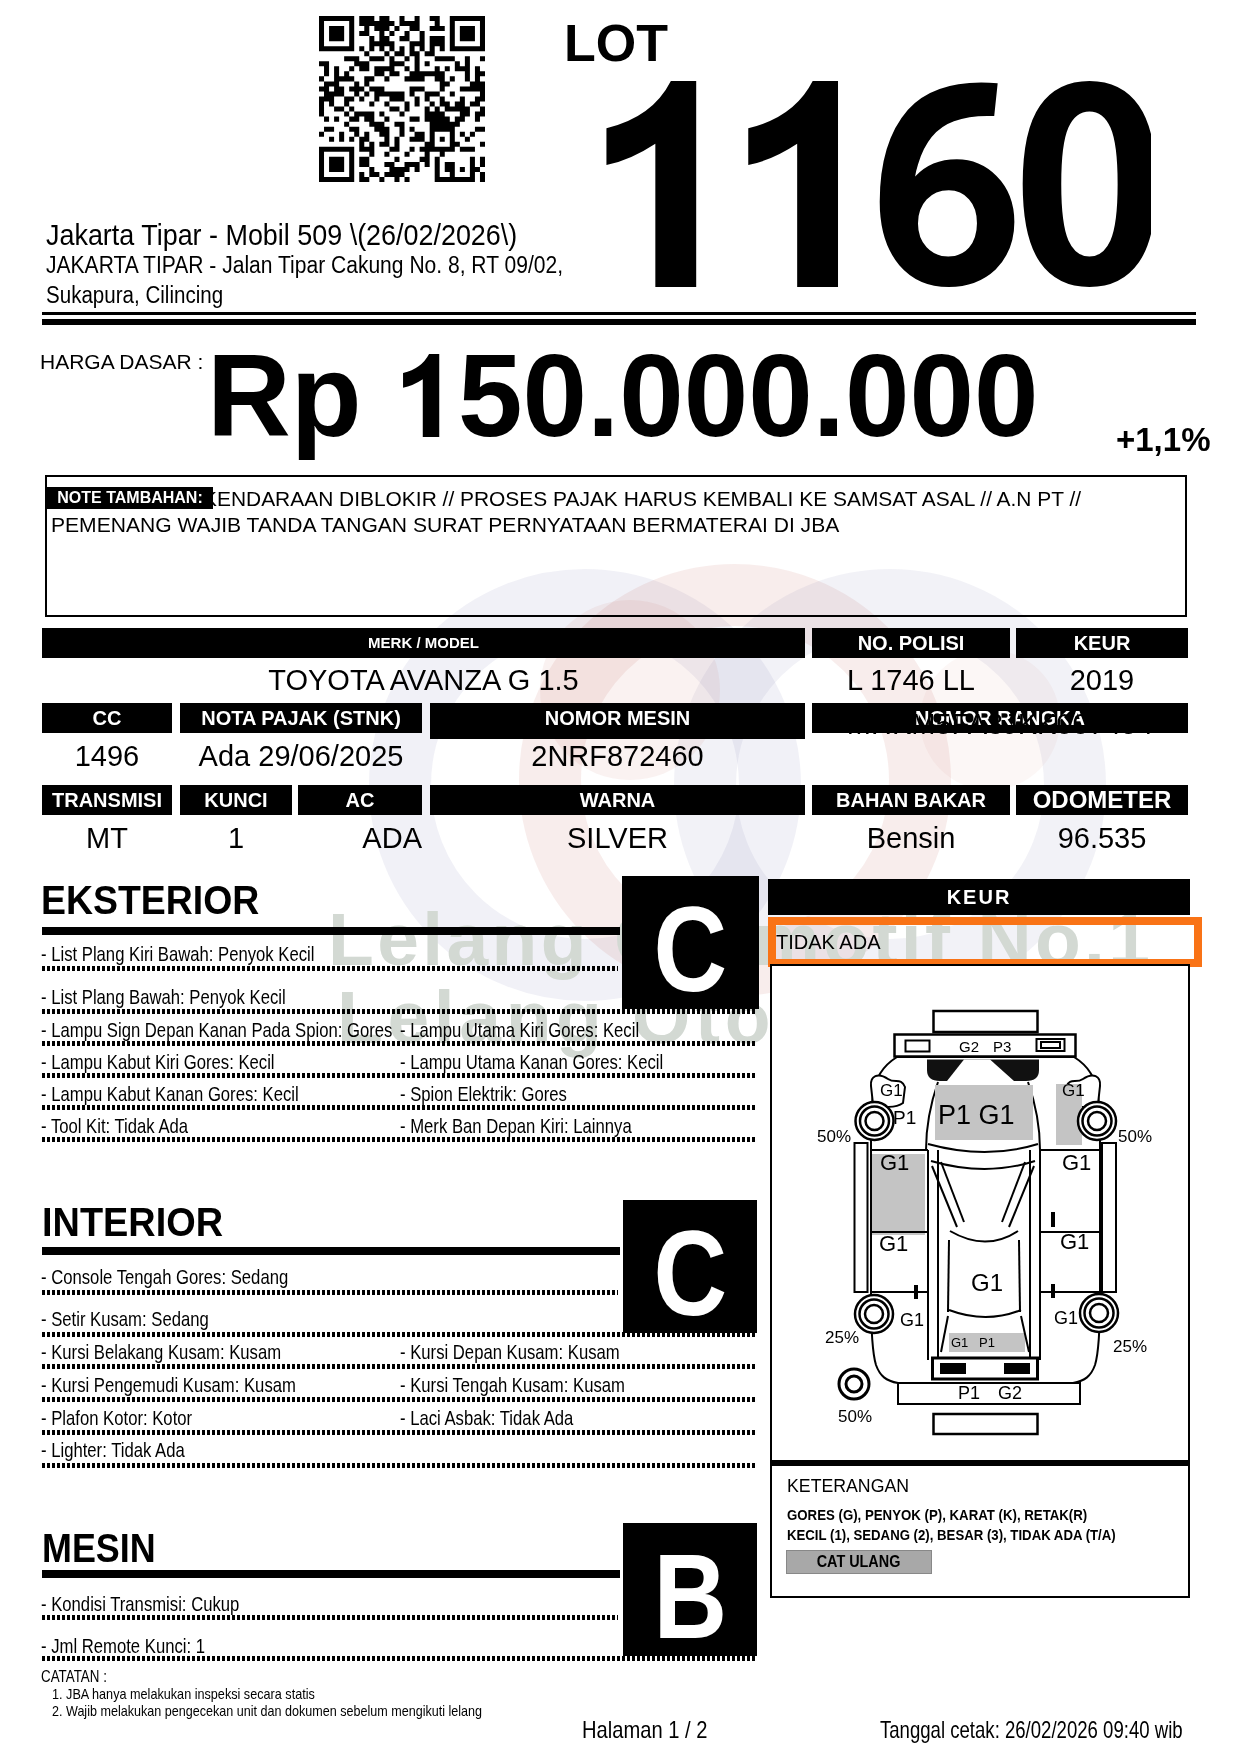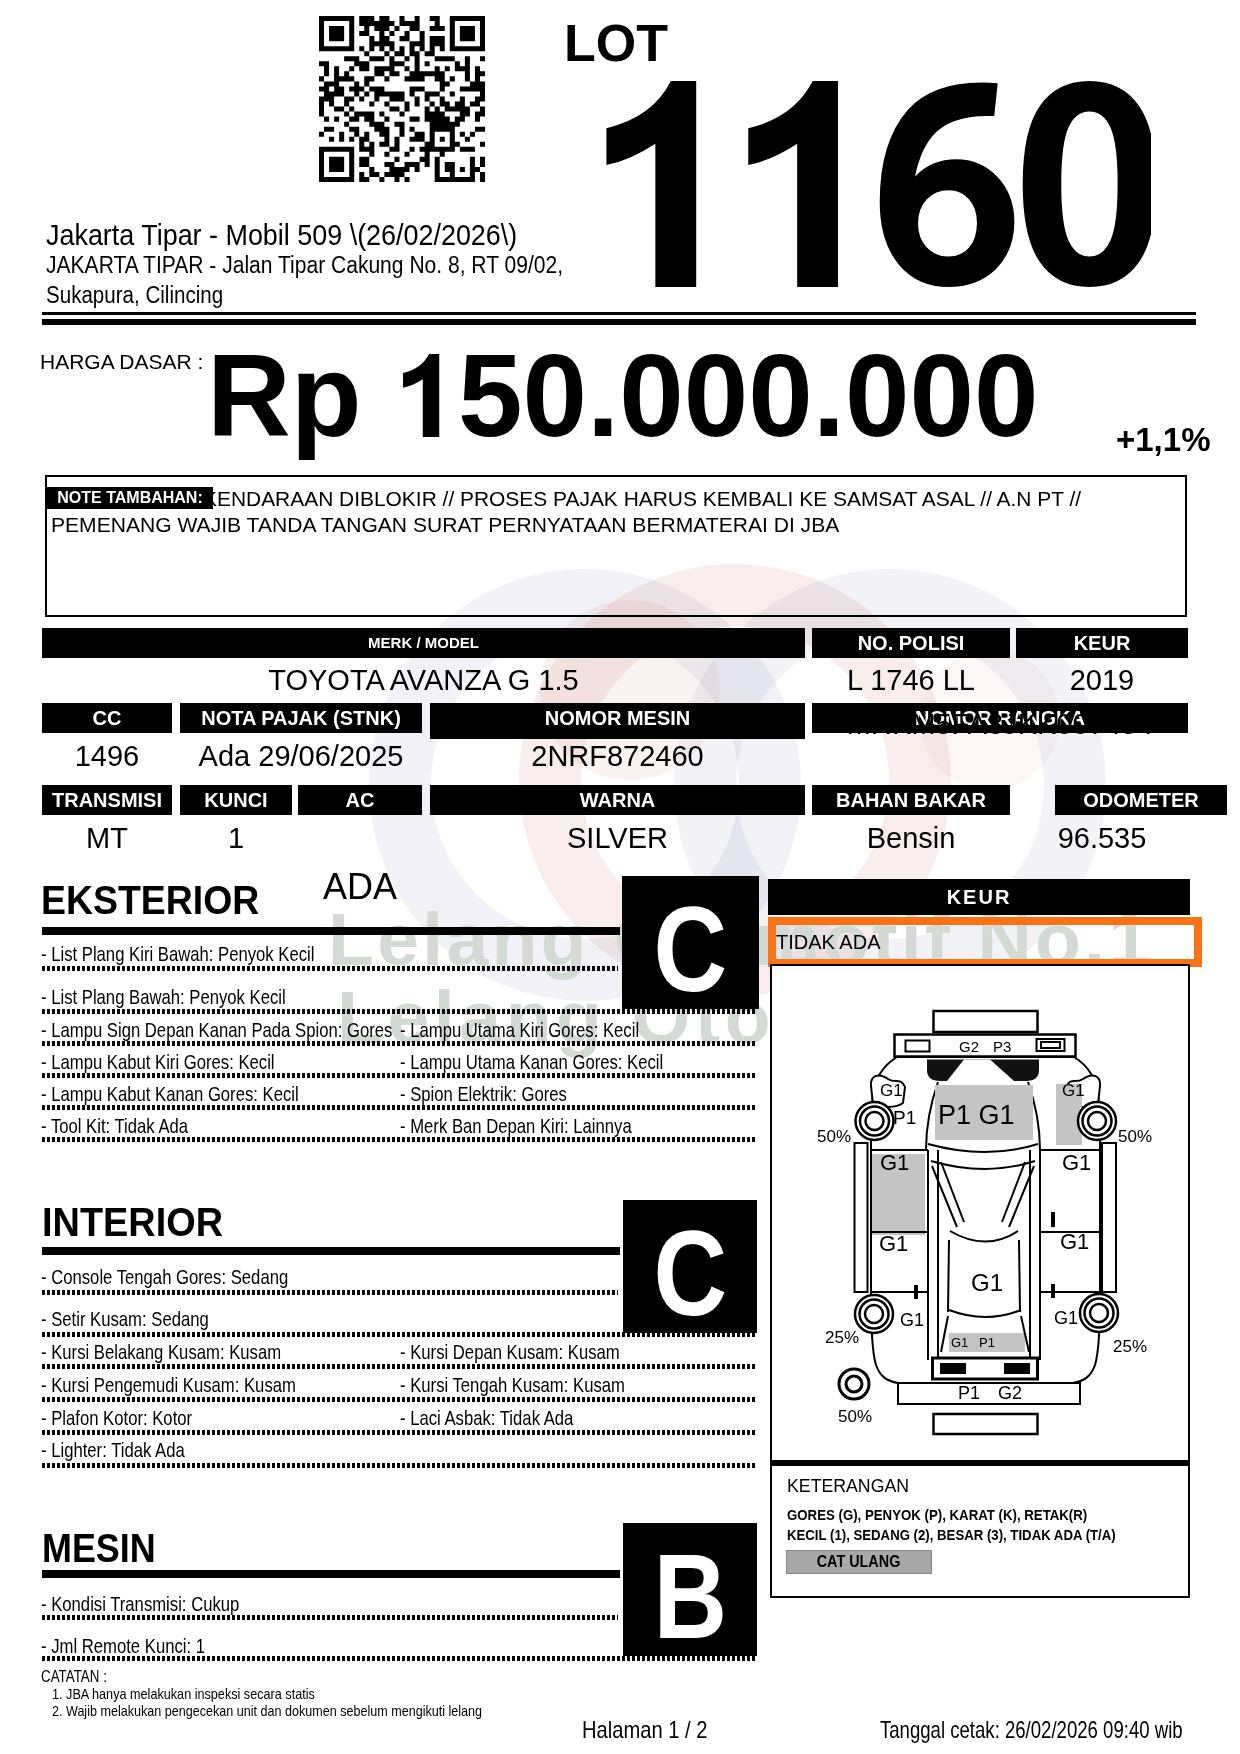--- a/index.html
+++ b/index.html
@@ -100,27 +100,27 @@
 <div class="abs hdr" style="left:42px;top:785px;width:130px;height:30px;font-size:20px;line-height:30px;">TRANSMISI</div>
 
 <div class="abs hdr" style="left:180px;top:785px;width:112px;height:30px;font-size:20px;line-height:30px;">KUNCI</div>
 
 <div class="abs hdr" style="left:298px;top:785px;width:124px;height:30px;font-size:20px;line-height:30px;">AC</div>
 
 <div class="abs hdr" style="left:430px;top:785px;width:375px;height:30px;font-size:20px;line-height:30px;">WARNA</div>
 
 <div class="abs hdr" style="left:812px;top:785px;width:198px;height:30px;font-size:20px;line-height:30px;">BAHAN BAKAR</div>
 
-<div class="abs hdr" style="left:1016px;top:785px;width:172px;height:30px;font-size:20px;line-height:30px;margin-left:39px;">ODOMETER</div>
+<div class="abs hdr" style="left:1016px;top:785px;width:172px;height:30px;font-size:24px;line-height:30px;">ODOMETER</div>
 
 <div class="abs" style="left:42px;top:822px;width:130px;font-size:29px;text-align:center;">MT</div>
 
 <div class="abs" style="left:180px;top:822px;width:112px;font-size:29px;text-align:center;">1</div>
 
-<div class="abs" style="left:298px;top:822px;width:124px;font-size:36px;text-align:center;margin-top:44px;">ADA</div>
+<div class="abs" style="left:298px;top:822px;width:124px;font-size:29px;text-align:right;">ADA</div>
 
 <div class="abs" style="left:430px;top:822px;width:375px;font-size:29px;text-align:center;">SILVER</div>
 
 <div class="abs" style="left:812px;top:822px;width:198px;font-size:29px;text-align:center;">Bensin</div>
 
 <div class="abs" style="left:1016px;top:822px;width:172px;font-size:29px;text-align:center;">96.535</div>
 
 <div id="ek" class="abs" style="left:41px;top:878px;font-size:40px;font-weight:bold;transform:scaleX(0.9356);transform-origin:0 0;">EKSTERIOR</div>
 
 <div class="abs" style="left:42px;top:927px;width:578px;height:8px;background:#000;"></div>

